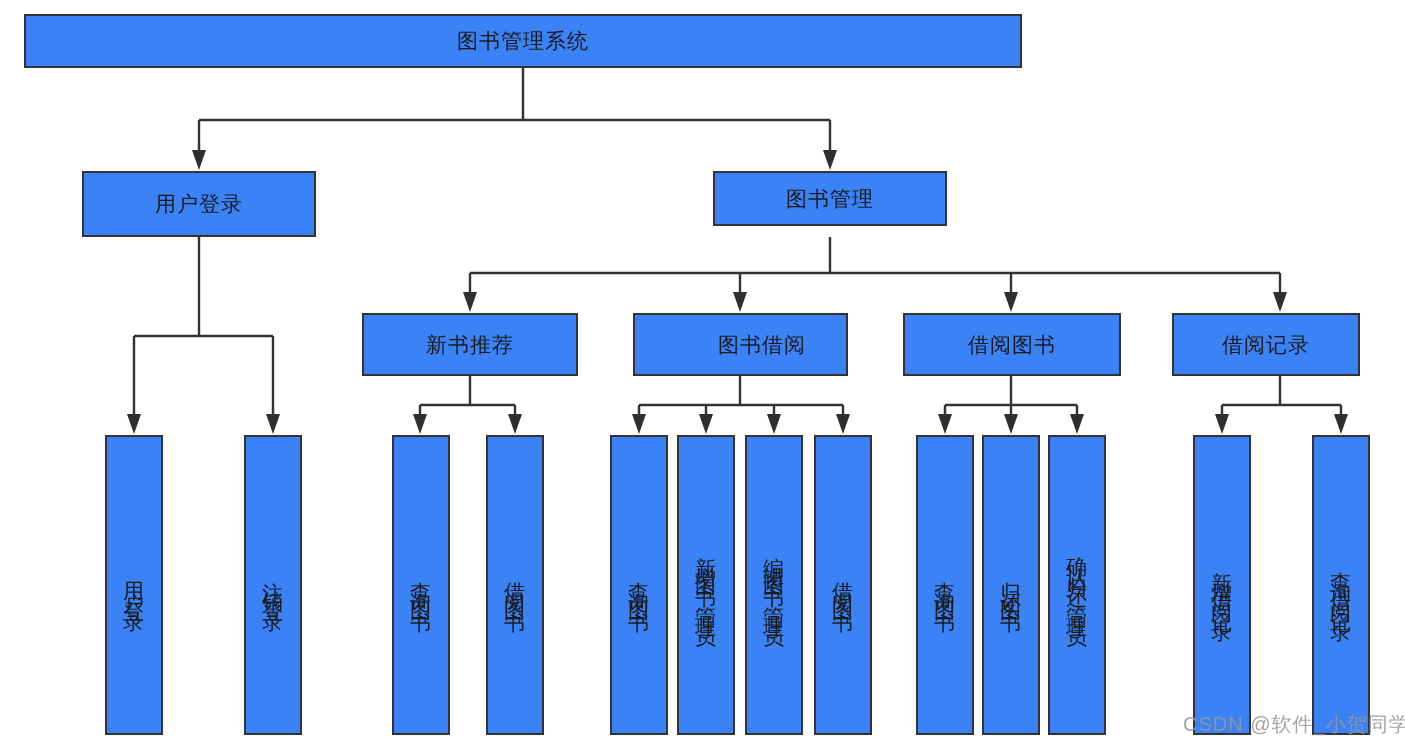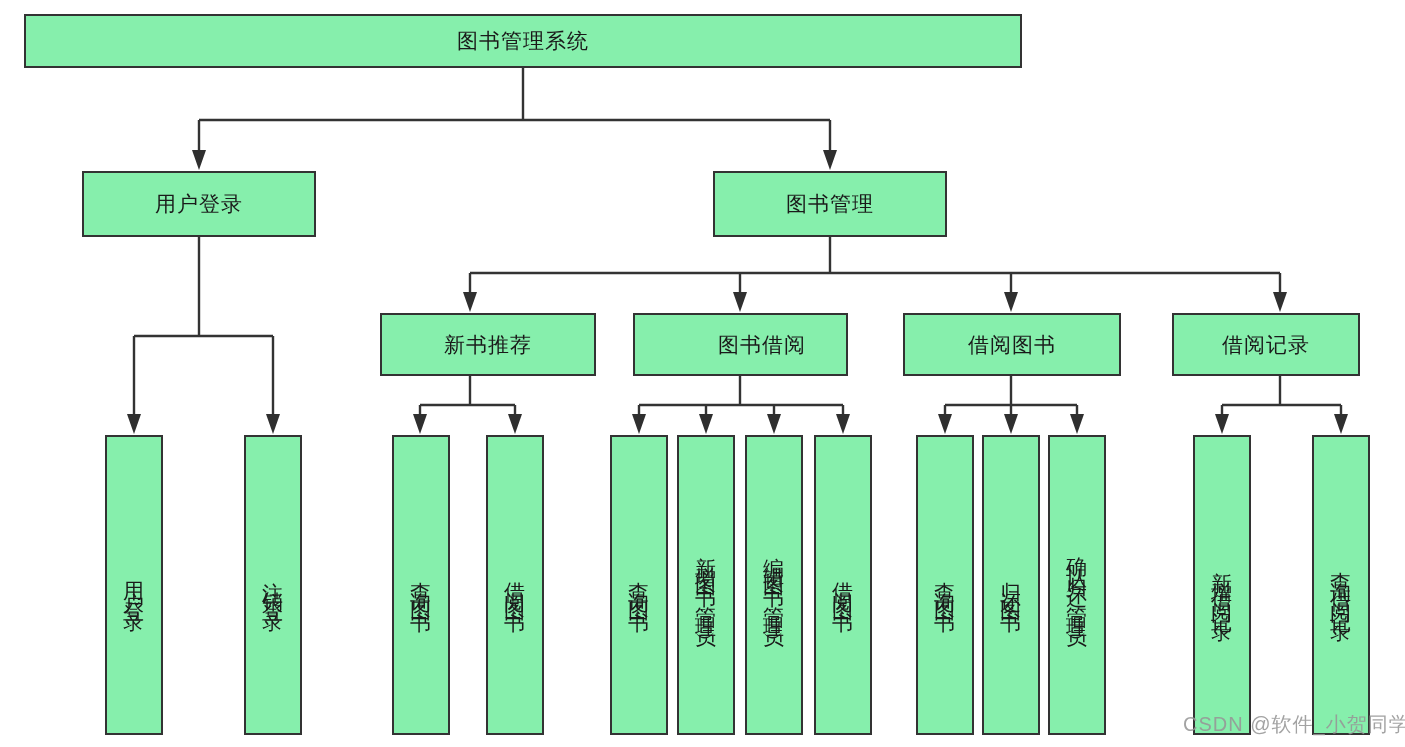--- a/index.html
+++ b/index.html
@@ -6,21 +6,21 @@
   #canvas{
     position:relative;
     width:1405px;height:747px;
     background:#ffffff;
     font-family:"Liberation Sans", sans-serif;
     overflow:hidden;
   }
   #connectors{position:absolute;left:0;top:0;z-index:1;}
   .box{
     position:absolute;
-    background:#86efac;
+    background:#3b82f6;
     border:2.5px solid #333333;
     box-sizing:border-box;
     display:flex;align-items:center;justify-content:center;
     z-index:2;
   }
   .label-h{
     color:#1a1a1a;font-size:21px;letter-spacing:1px;
     white-space:nowrap;
   }
   .label-v{
@@ -72,25 +72,25 @@
     </g>
   </svg>
 
   <div class="box" style="left:24px;top:14px;width:998px;height:54px;">
     <span class="label-h">图书管理系统</span>
   </div>
 
   <div class="box" style="left:82px;top:171px;width:234px;height:66px;">
     <span class="label-h">用户登录</span>
   </div>
-  <div class="box" style="left:713px;top:171px;width:234px;height:66px;">
+  <div class="box" style="left:713px;top:171px;width:234px;height:55px;">
     <span class="label-h">图书管理</span>
   </div>
 
-  <div class="box" style="left:362px;top:313px;width:216px;height:63px;margin-left:18px;">
+  <div class="box" style="left:362px;top:313px;width:216px;height:63px;">
     <span class="label-h">新书推荐</span>
   </div>
   <div class="box" style="left:633px;top:313px;width:215px;height:63px;padding-left:43px;">
     <span class="label-h">图书借阅</span>
   </div>
   <div class="box" style="left:903px;top:313px;width:218px;height:63px;">
     <span class="label-h">借阅图书</span>
   </div>
   <div class="box" style="left:1172px;top:313px;width:188px;height:63px;">
     <span class="label-h">借阅记录</span>

